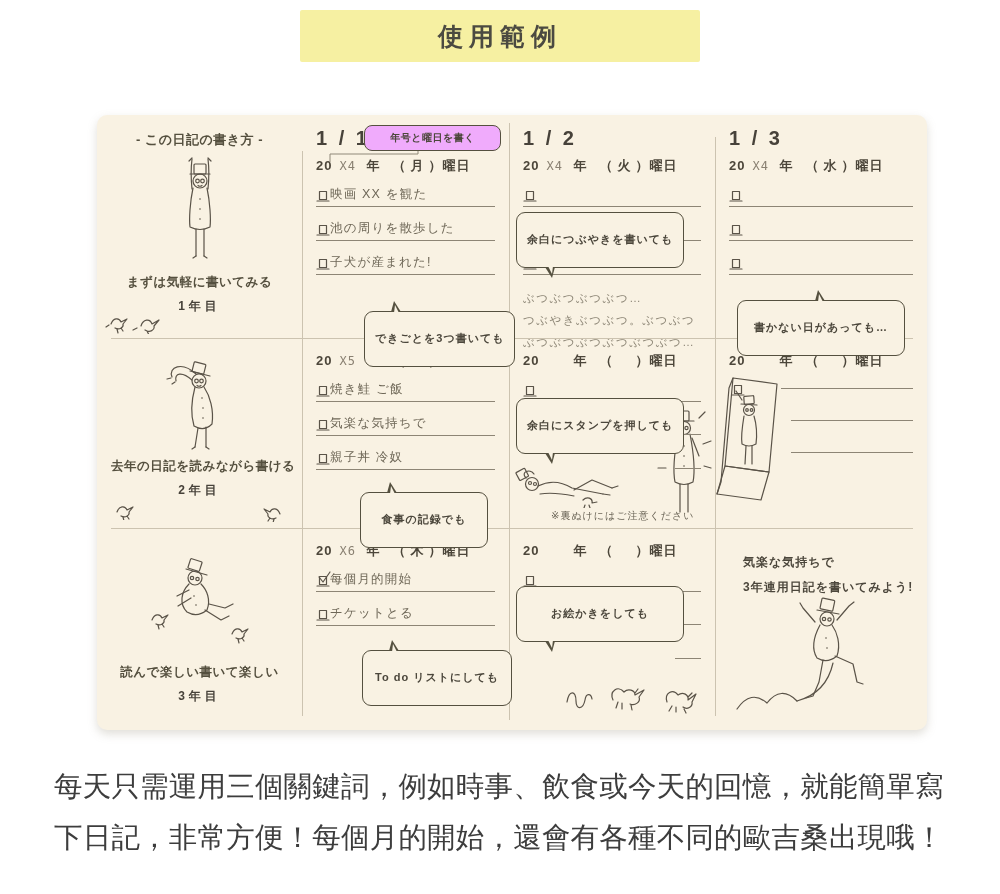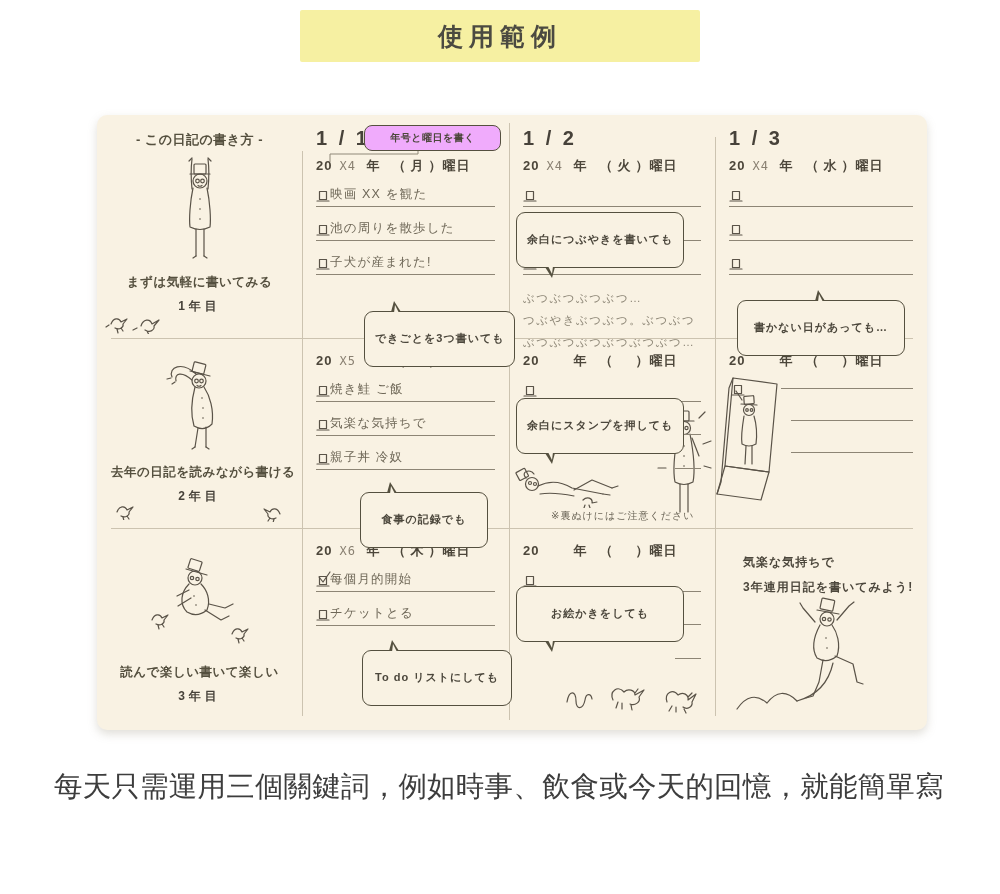--- a/index.html
+++ b/index.html
@@ -233,21 +233,21 @@
         <circle cx="34.5" cy="23" r="1.8"></circle>
         <circle cx="39.5" cy="23" r="1.8"></circle>
       <path d="M35 27.5 q2 1.5 4 0"></path>
       <path d="M33 29 C29 44 29 58 32 68 Q42 74 50 66 C52 52 48 38 42 29"></path>
       <circle class="dot" cx="40" cy="40" r="0.8"></circle>
         <circle class="dot" cx="41" cy="50" r="0.8"></circle>
         <circle class="dot" cx="41" cy="60" r="0.8"></circle>
       <path d="M36 70 L33 89 M44 69 L44 89"></path>
         <path d="M33 89 l-3 2 M44 89 l3 2"></path>
     </svg>
-    <div class="cap" style="margin-top:10px">去年の日記を読みながら書ける</div>
+    <div class="cap" style="margin-top:4px">去年の日記を読みながら書ける</div>
     <div class="ylabel">2年目</div>
     <svg class="draw abs" width="28" height="20" viewBox="0 0 28 20" style="left:16px;bottom:8px">
       <path d="M4 12 c2 -6 8 -7 10 -2 l6 -3 l-4 5 c1 4 -4 6 -8 4 m2 1 l1 4 m3 -5 l2 3"></path>
     </svg>
     <svg class="draw abs" width="28" height="20" viewBox="0 0 28 20" style="right:18px;bottom:6px">
       <path d="M24 12 c-2 -6 -8 -7 -10 -2 l-6 -3 l4 5 c-1 4 4 6 8 4 m-2 1 l-1 4 m-3 -5 l-2 3"></path>
     </svg>
   </div>
 
   <div class="cell">
@@ -460,13 +460,14 @@
 
   <div class="vline v1"></div>
   <div class="vline v2"></div>
   <div class="vline v3"></div>
   <div class="hline h1"></div>
   <div class="hline h2"></div>
 </div>
 
 <div class="footer">
   <div>每天只需運用三個關鍵詞，例如時事、飲食或今天的回憶，就能簡單寫</div>
+  <div>下日記，非常方便！每個月的開始，還會有各種不同的歐吉桑出現哦！</div>
 </div>
 
 </body></html>

